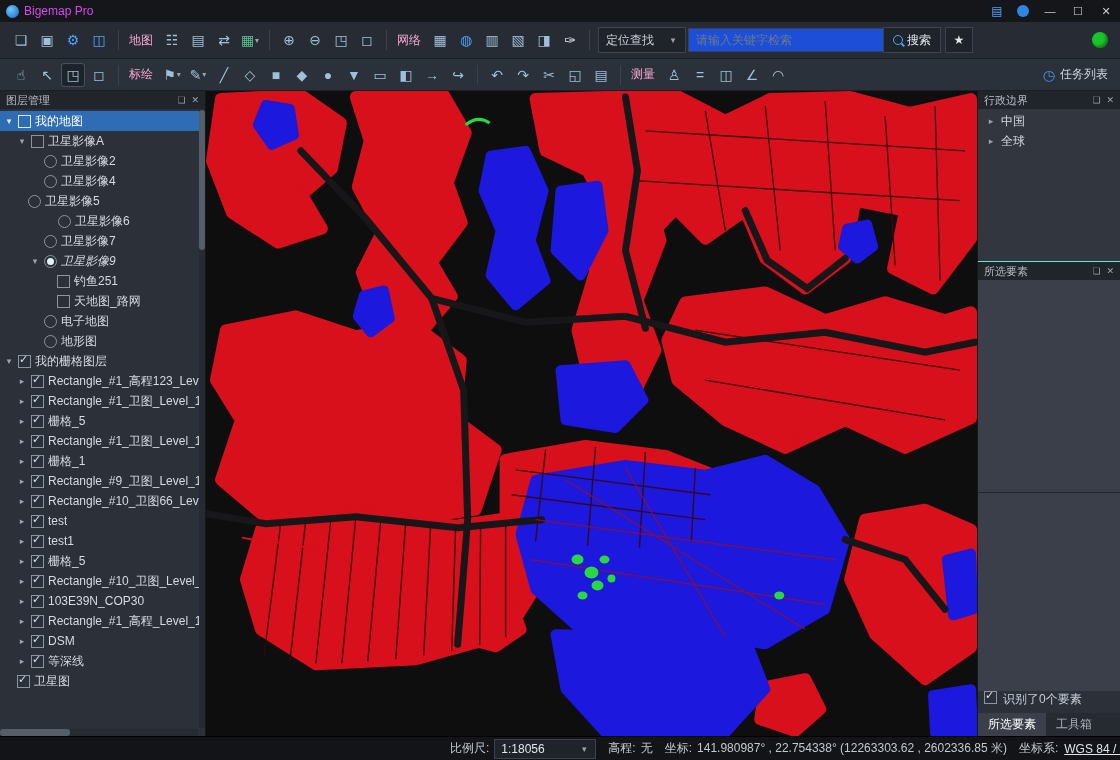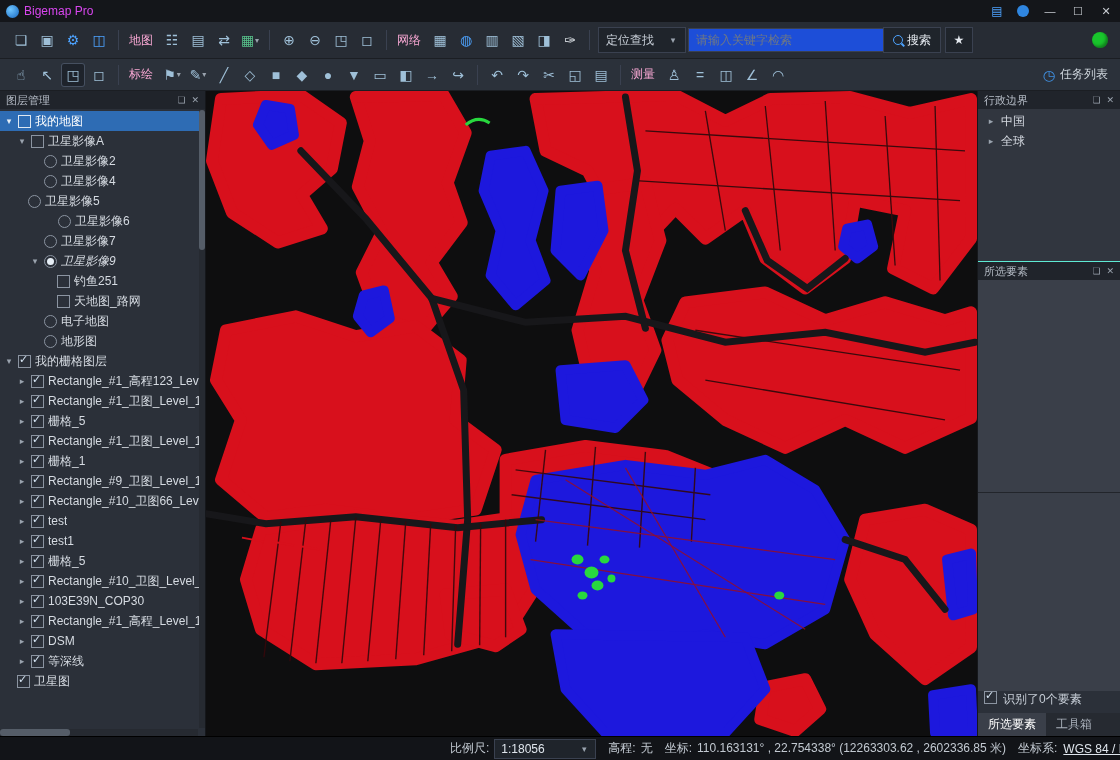--- a/index.html
+++ b/index.html
@@ -603,21 +603,21 @@
         <span>1:18056</span>
         <span class="caret">▾</span>
       </span>
     </span>
     <span class="sb-group">
       <span>高程:</span>
       <span>无</span>
     </span>
     <span class="sb-group">
       <span>坐标:</span>
-      <span>110.163131° , 22.754338°  (12263303.62 , 2602336.85 米)</span>
+      <span>141.980987° , 22.754338°  (12263303.62 , 2602336.85 米)</span>
     </span>
     <span class="crs">
       <span>坐标系:</span>
       <span class="crs-val">WGS 84 / Pseudo-Mercator</span>
 
     </span>
   </div>
 </div>
 
 </body></html>

